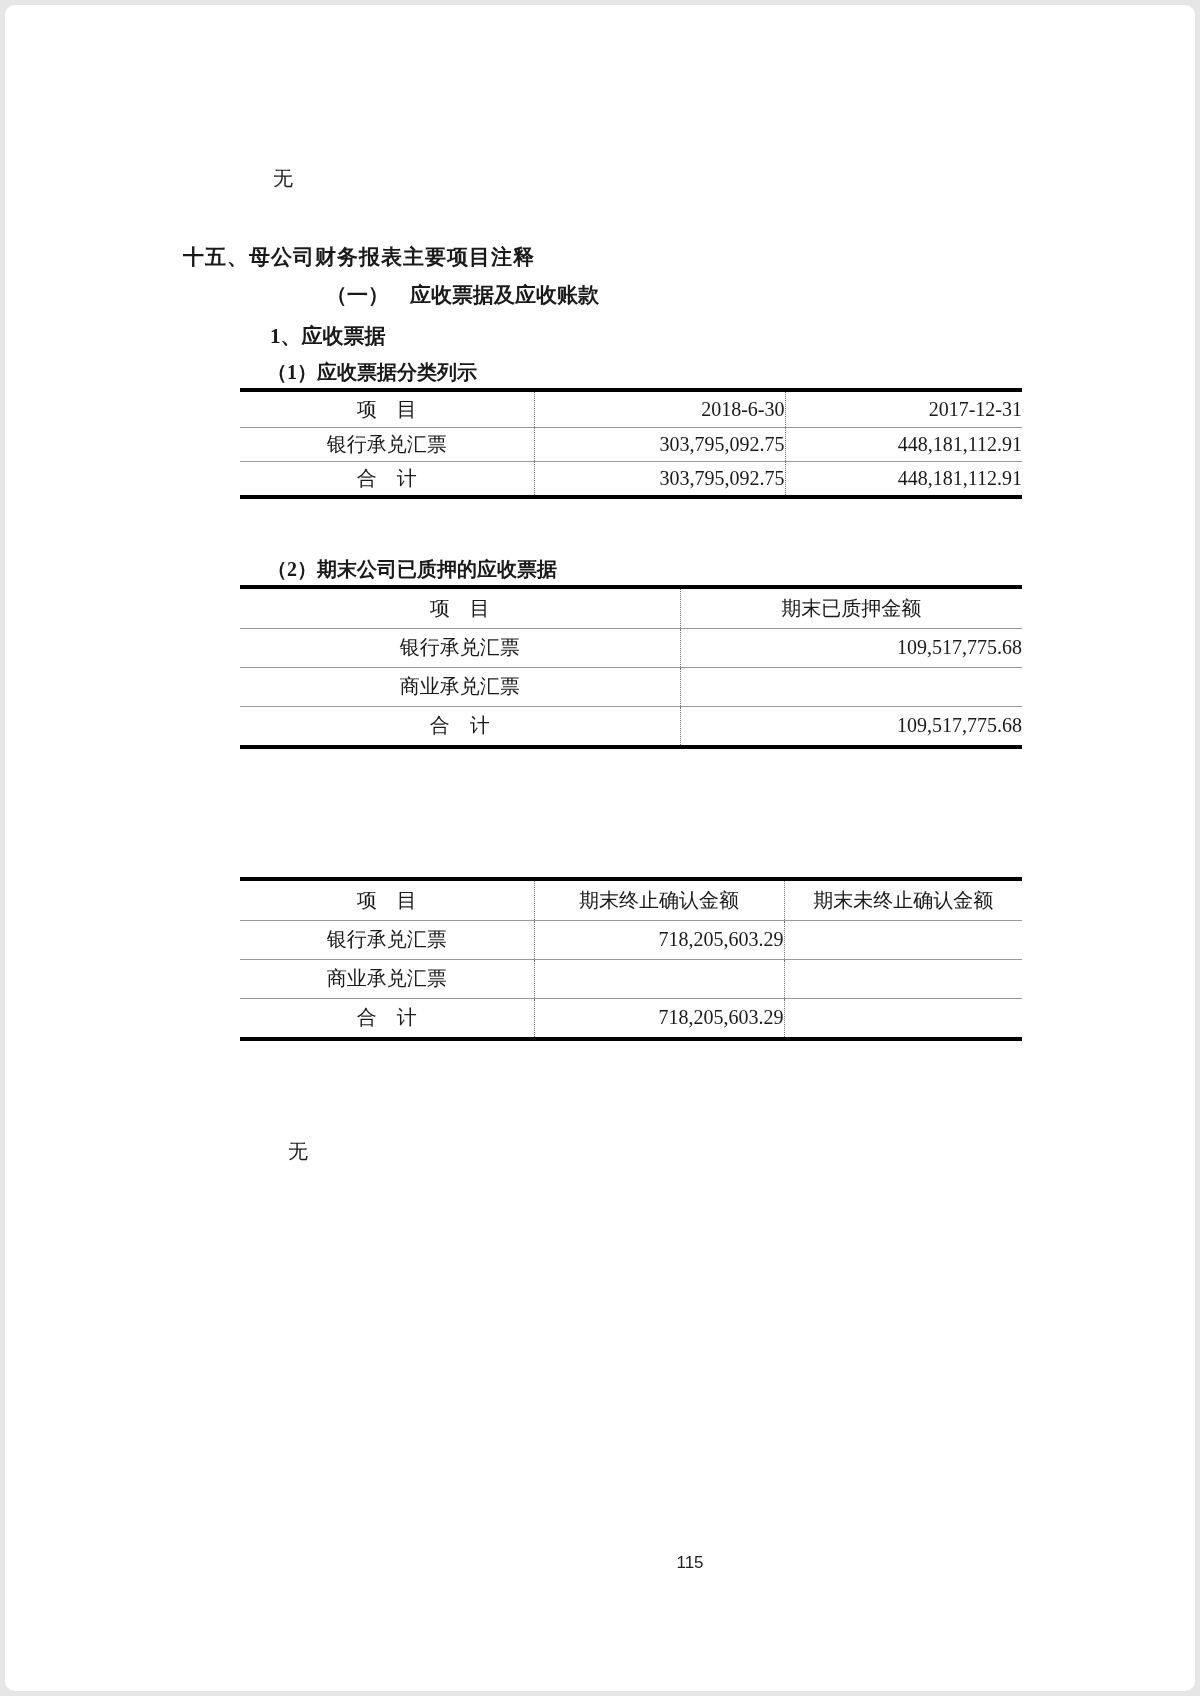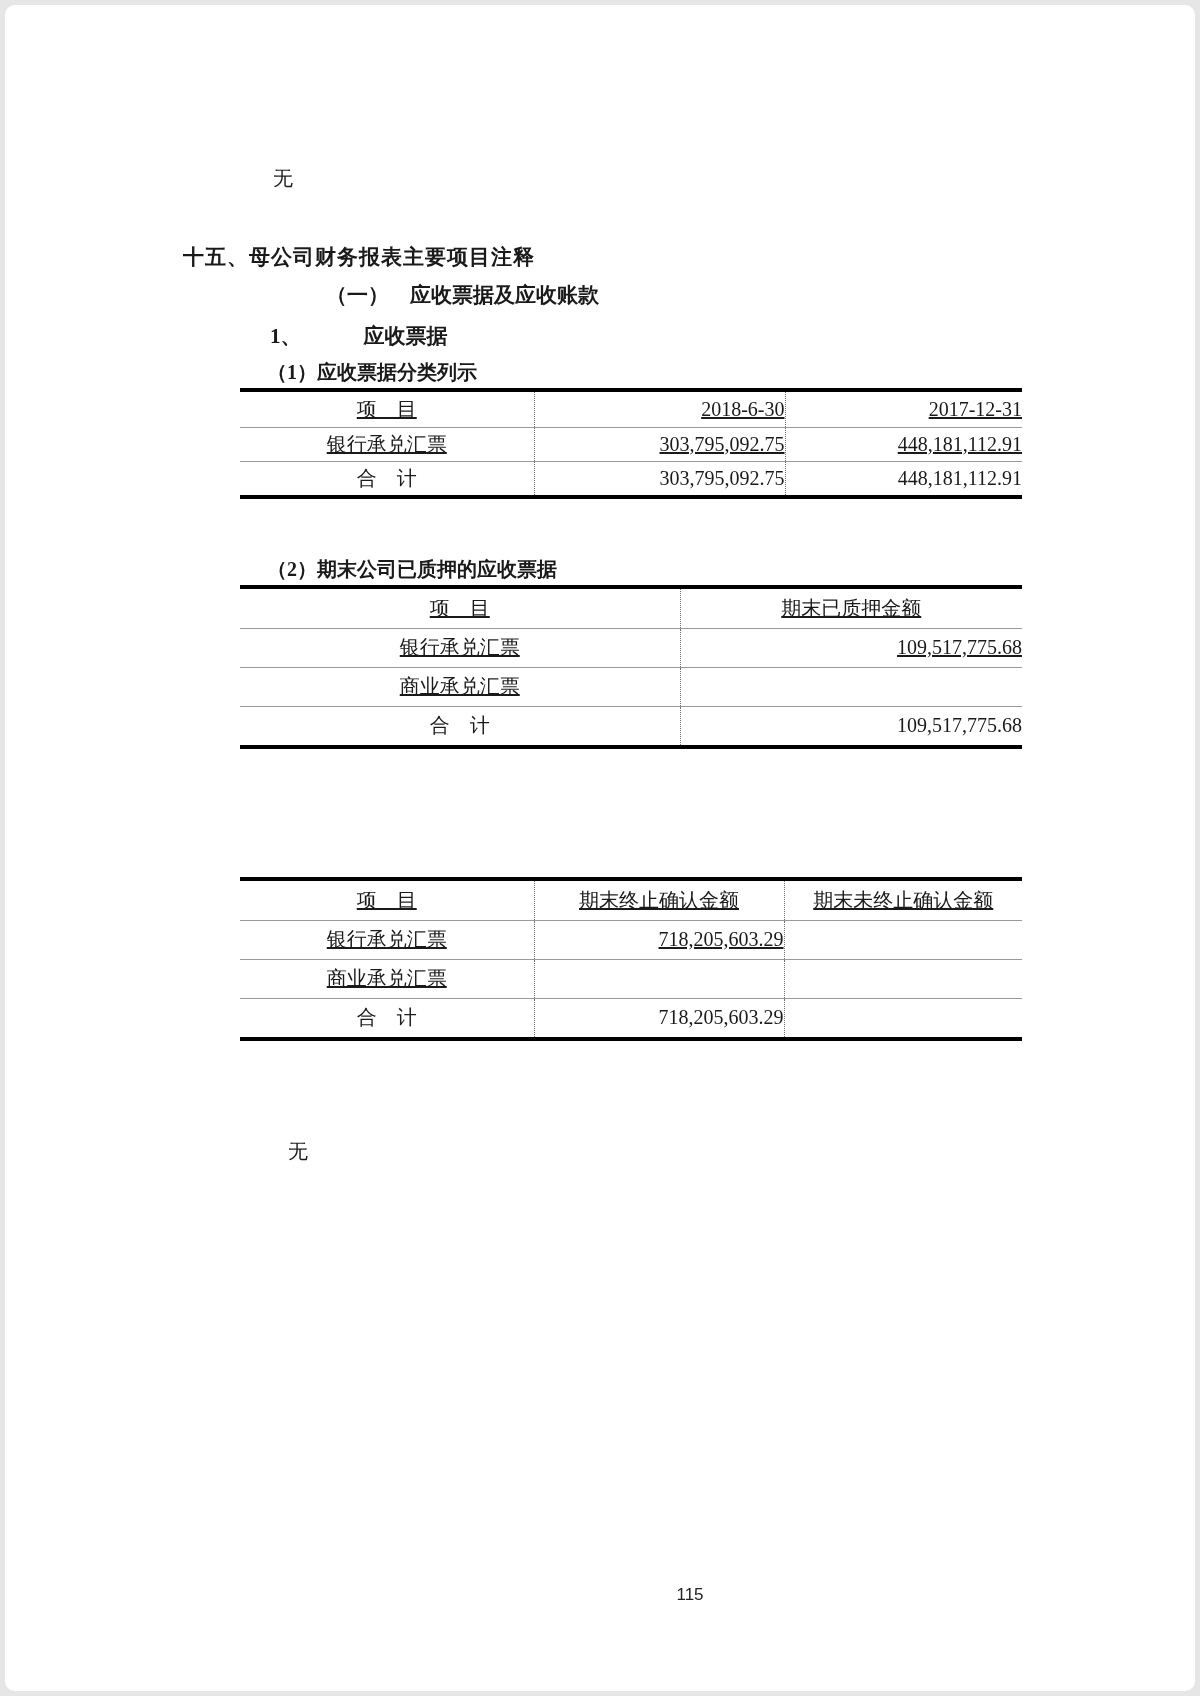--- a/index.html
+++ b/index.html
@@ -13,48 +13,48 @@
   .page{
     position:absolute;left:5px;top:5px;
     width:1190px;height:1686px;
     background:#ffffff;border-radius:10px;
   }
   .abs{position:absolute;white-space:nowrap;}
   .note{font-size:20px;}
   .h1{font-size:21px;font-weight:bold;letter-spacing:1px;}
   .h2{font-size:21px;font-weight:bold;}
   .h3{font-size:21px;font-weight:bold;}
-  .h3 .h3label{margin-left:62px;}
+  .h3 .h3label{}
   .sub{font-size:20px;font-weight:bold;}
   .para{
     position:absolute;left:249px;top:757px;width:712px;
     font-size:20px;line-height:42px;text-align:justify;
     text-justify:inter-ideograph;white-space:normal;
   }
   .tblwrap{
     position:absolute;left:235px;width:782px;
     border-top:4px solid #000;border-bottom:4px solid #000;
     box-sizing:border-box;
   }
   table.tbl{
     border-collapse:collapse;table-layout:fixed;width:100%;
   }
   table.tbl td{
     padding:0;overflow:hidden;white-space:nowrap;
     font-size:20px;vertical-align:middle;
   }
-  table.tbl tr:not(:last-child) td{border-bottom:1px solid #9a9a9a;text-decoration:underline;}
+  table.tbl tr:not(:last-child) td{border-bottom:1px solid #9a9a9a;}
   table.tbl td + td{border-left:1px dotted #6f6f6f;}
   td.c{text-align:center;}
   td.l{text-align:center;padding-left:11px;}
   td.r{text-align:right;padding-right:11px;font-size:19px;}
   td.hd{text-align:right;font-size:19px;}
   .pagenum{
     font-family:"Liberation Sans","DejaVu Sans",sans-serif;
-    font-size:17px;color:#222;margin-top:32px;
+    font-size:17px;color:#222;
   }
 </style>
 </head>
 <body>
 
 <div class="page">
 
   <div class="abs note" style="left:268px;top:160px;">无</div>
 
   <div class="abs h1" style="left:178px;top:238px;">十五、母公司财务报表主要项目注释</div>

